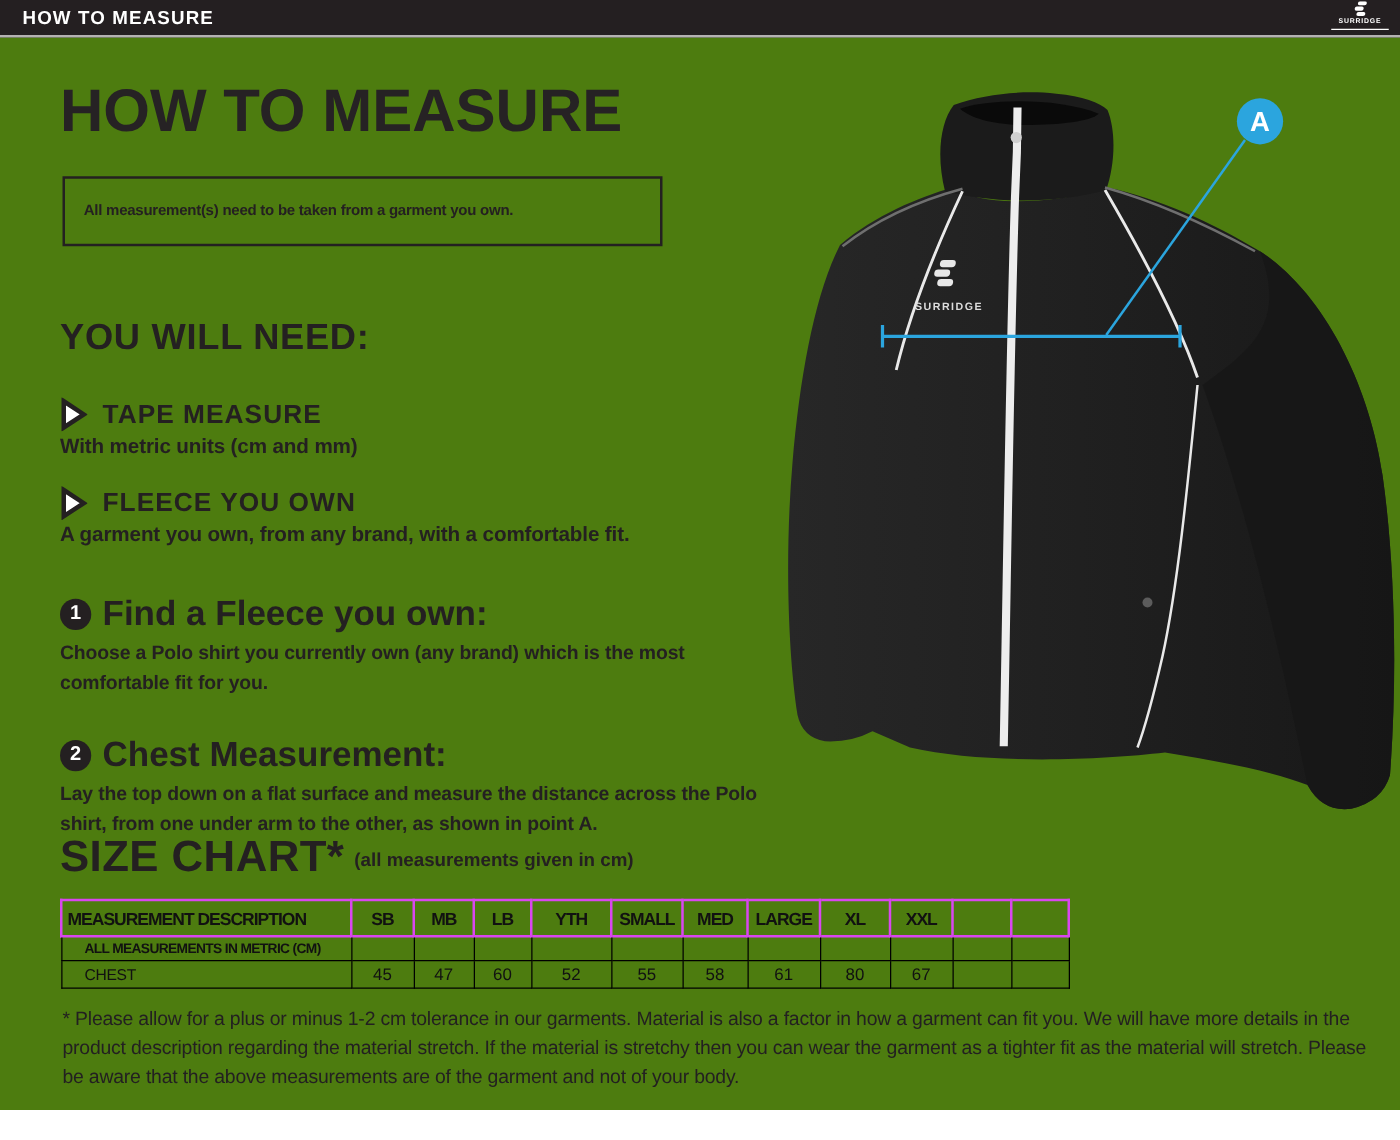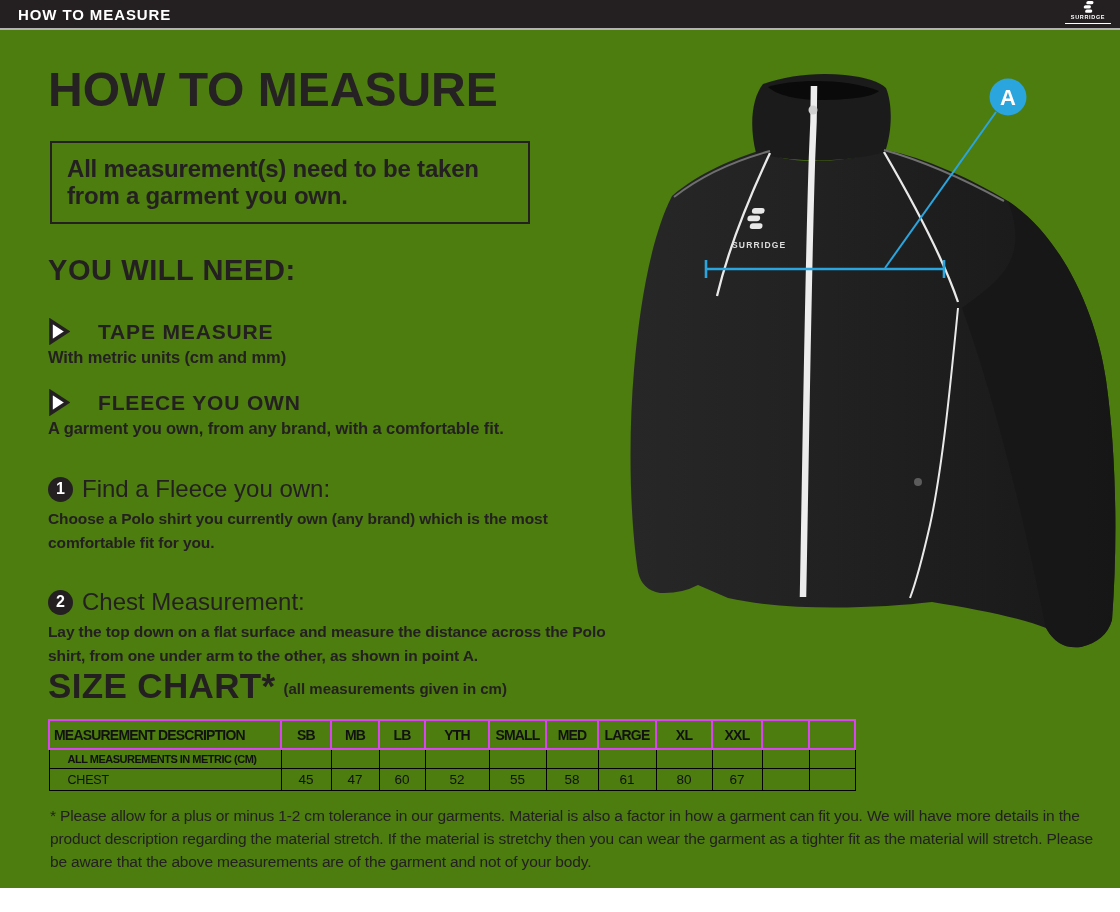--- a/index.html
+++ b/index.html
@@ -11,33 +11,33 @@
           border-bottom:2px solid #b4b2b2;display:flex;align-items:center;}
   .topbar-title{color:#ffffff;font-size:15px;font-weight:700;letter-spacing:.06em;margin-left:18px;}
   .topbar-logo{position:absolute;right:9px;top:1px;display:flex;flex-direction:column;align-items:center;line-height:1;}
   .topbar-logo .brand{color:#fff;font-size:5.5px;font-weight:700;letter-spacing:.12em;margin-top:1px;}
   .topbar-logo .rule{width:46px;height:1.5px;background:#fff;margin-top:2px;}
 
   
   .h1{position:absolute;left:48px;top:62px;font-size:48px;font-weight:800;letter-spacing:0;
       color:#262224;white-space:nowrap;}
   .notice-box{position:absolute;left:50px;top:141px;width:447px;border:2.5px solid #242021;
-      padding:12px 14px 13px 15px;font-size:24px;font-weight:700;line-height:27px;letter-spacing:-.2px;}
+      padding:12px 14px 13px 15px;font-size:12px;font-weight:700;line-height:27px;letter-spacing:-.2px;}
   .sec-h{position:absolute;left:48px;top:254px;font-size:29px;font-weight:800;letter-spacing:.02em;white-space:nowrap;}
 
   .need-item{position:absolute;left:48px;}
-  .need-row{display:flex;align-items:center;gap:28px;}
+  .need-row{display:flex;align-items:center;gap:12px;}
   .need-title{font-size:21px;font-weight:700;letter-spacing:.04em;white-space:nowrap;}
   .need-desc{font-size:16.5px;font-weight:700;letter-spacing:-.1px;margin-top:3px;white-space:nowrap;}
 
   .step{position:absolute;left:48px;}
   .step-head{display:flex;align-items:center;gap:9px;}
   .step-badge{width:25px;height:25px;border-radius:50%;background:#242021;color:#fff;
       font-size:16px;font-weight:700;display:flex;align-items:center;justify-content:center;flex:0 0 auto;}
-  .step-title{font-size:24px;font-weight:400;white-space:nowrap;}
+  .step-title{font-size:28px;font-weight:700;white-space:nowrap;}
   .step-body{margin-top:4px;width:578px;font-size:15.5px;font-weight:700;line-height:24px;letter-spacing:-.1px;}
 
   .chart-h{position:absolute;left:48px;top:666px;white-space:nowrap;}
   .chart-h .big{font-size:35px;font-weight:800;letter-spacing:.01em;}
   .chart-h .small{font-size:15px;font-weight:700;margin-left:8px;position:relative;top:-4px;}
 
   
   table.sizes{position:absolute;left:48px;top:719px;border-collapse:collapse;table-layout:fixed;
       color:#111;}
   table.sizes th{border:2px solid #d946ef;font-size:14px;font-weight:700;letter-spacing:-.8px;

